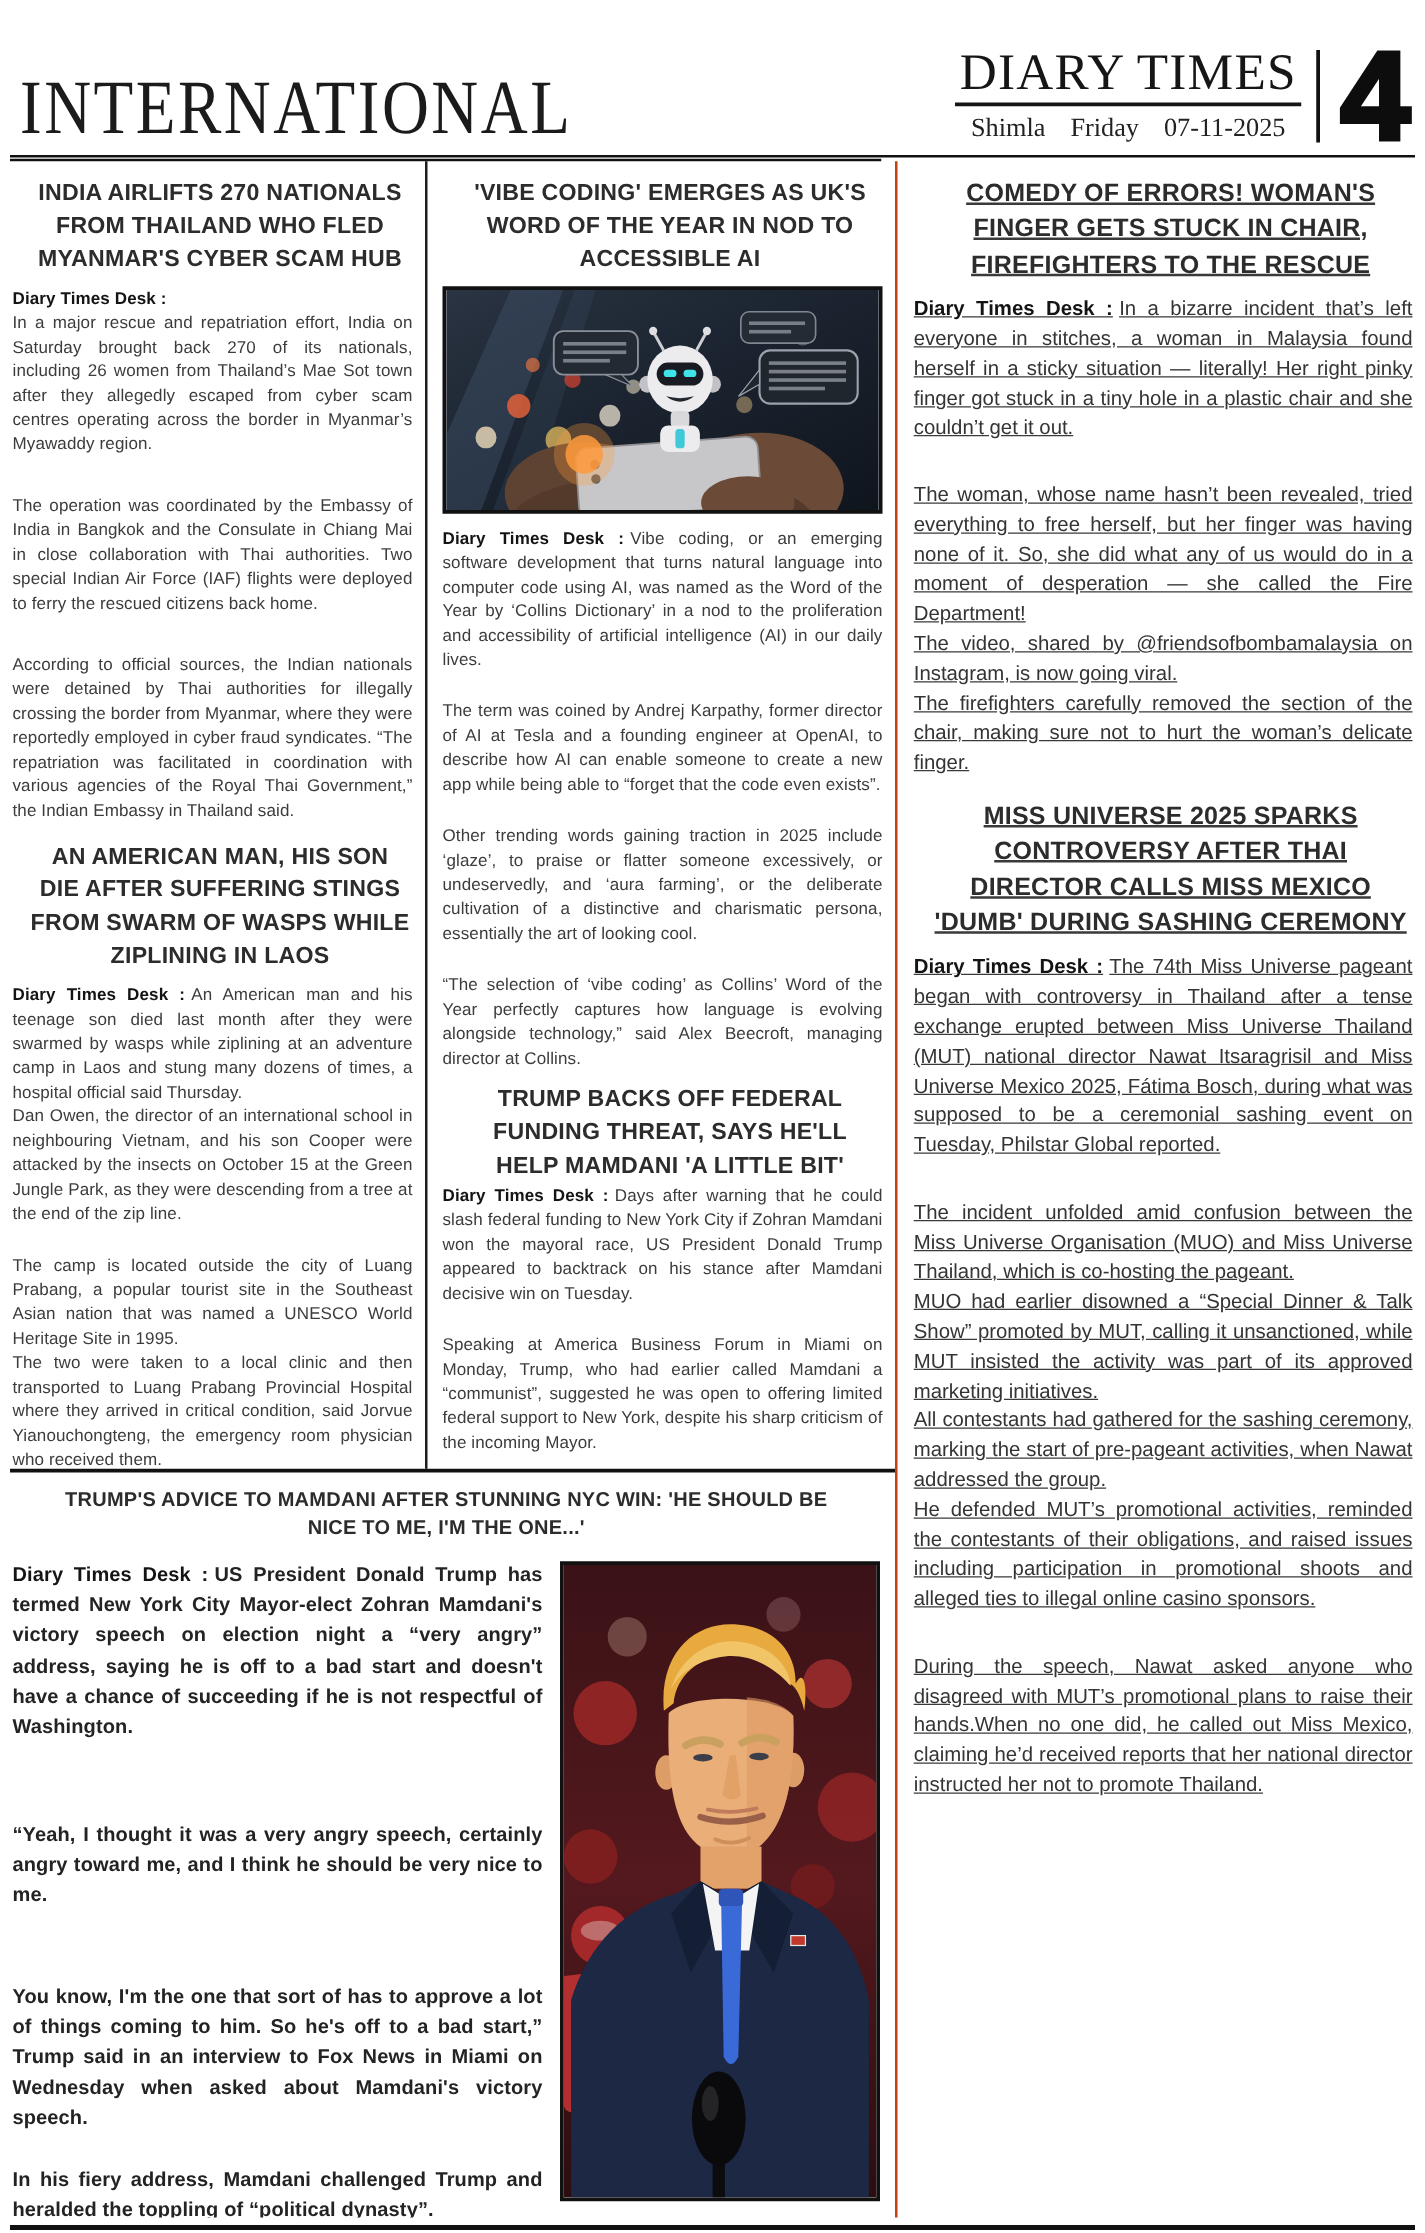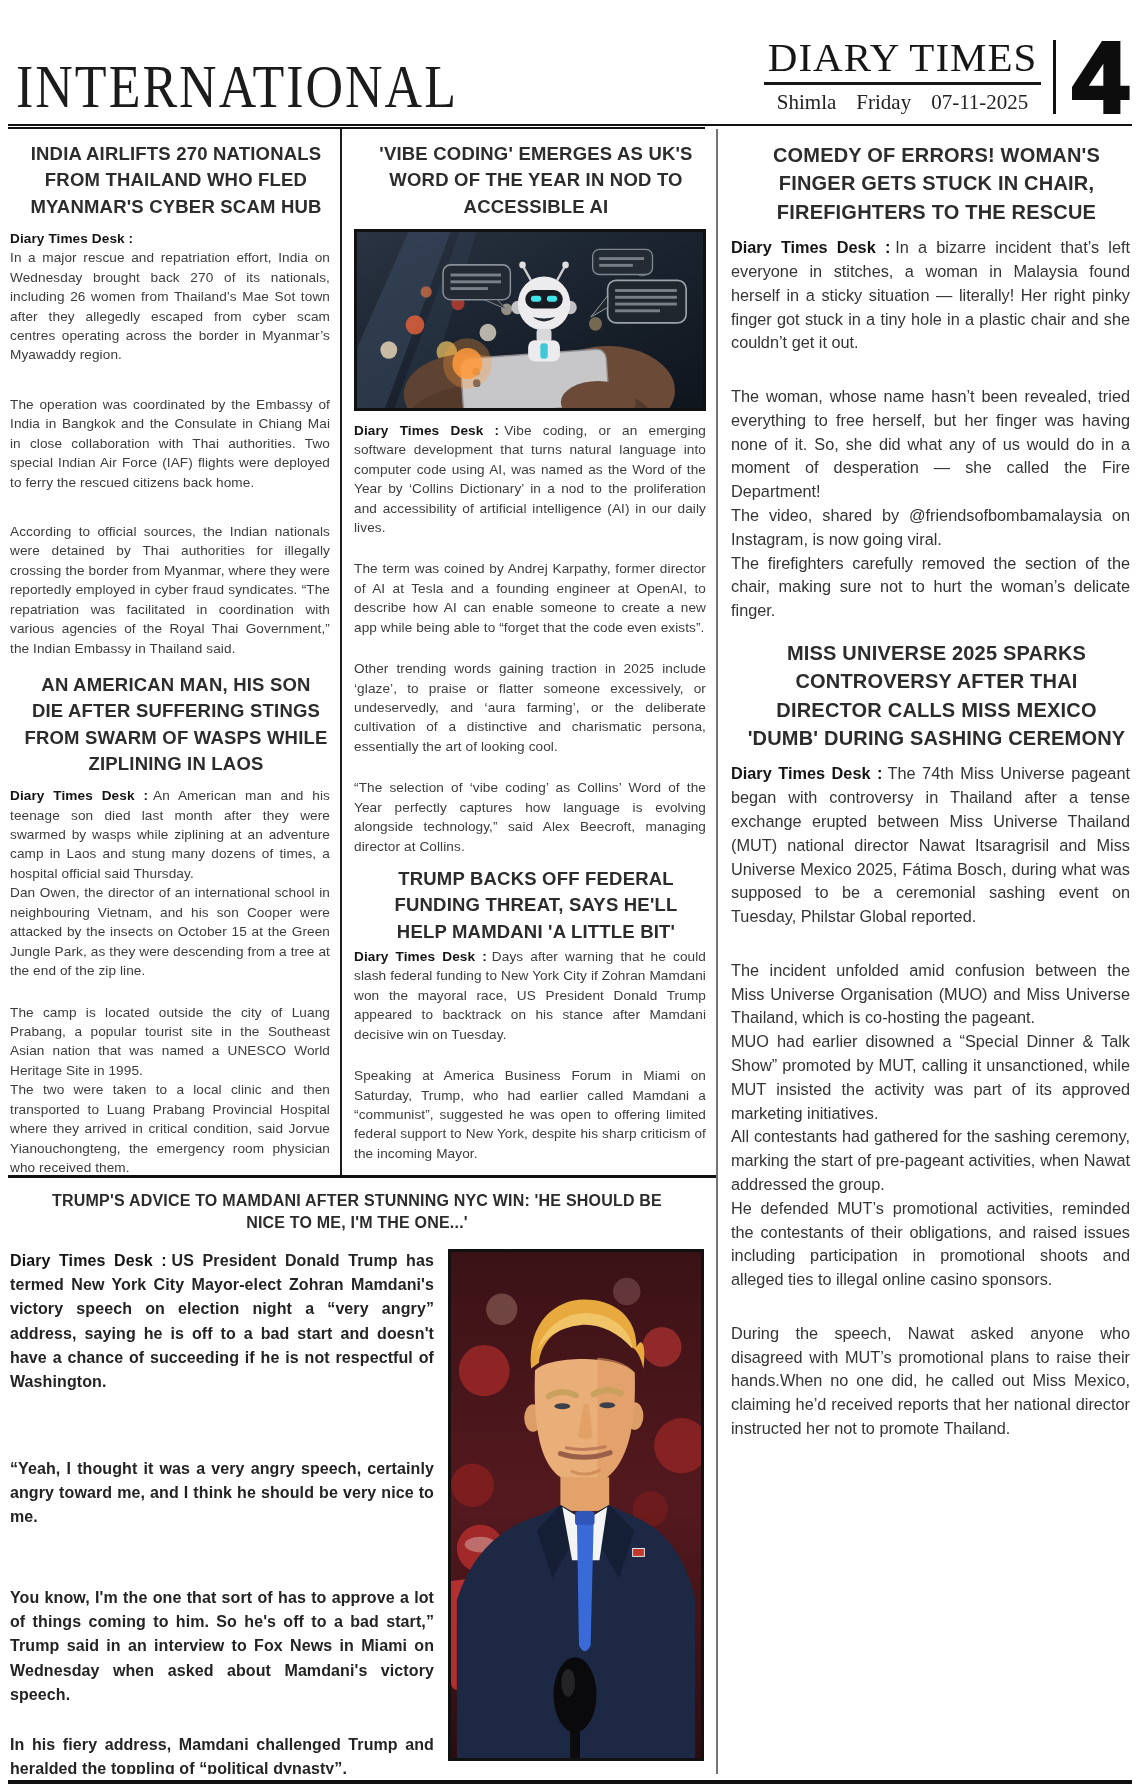--- a/index.html
+++ b/index.html
@@ -31,21 +31,21 @@
     -webkit-text-stroke:4px #0d0d0d; letter-spacing:-2px;
   }
   .header-rule { margin-top:6px; }
   .header-rule .r1 { height:2px; background:#111; }
   .header-rule .r2 { height:2px; background:#111; margin-top:1px; width:62%; }
 
   
   .content { display:grid; grid-template-columns:332px 376px 1fr; grid-template-rows:1046px 1fr; height:1645px; }
   .c1 { grid-area:1/1/2/2; padding:8px 10px 0 2px;  overflow:hidden; }
   .c2 { grid-area:1/2/2/3; padding:8px 10px 0 12px; border-left:2px solid #1c1c1c; overflow:hidden; }
-  .c3 { grid-area:1/3/3/4; padding:8px 2px 0 13px;  border-left:2px solid #737373; overflow:hidden; }
+  .c3 { grid-area:1/3/3/4; padding:8px 2px 0 13px;  border-left:2px solid #c2410c; overflow:hidden;text-decoration:underline; }
   .bottom { grid-area:2/1/3/3; border-top:3px solid #111; padding:6px 12px 0 2px; overflow:hidden; }
 
   .headline { font-weight:700; color:#2c2c2c; text-align:center; letter-spacing:0.2px; }
   .h-col  { font-size:18.5px; line-height:1.42; margin:4px 2px 9px 14px; }
   .c3 .h-col { font-size:20px; margin-bottom:10px; }
   p { margin:0; text-align:justify; }
   .c1 p, .c2 p { font-size:13.6px; line-height:1.43; letter-spacing:0.1px; color:#3c3c3c; }
   .c3 p { font-size:16.3px; line-height:1.46; color:#343434; }
   .byline { font-weight:700; color:#141414; margin-right:5px; }
   .gap   { margin-top:22px; }
@@ -89,21 +89,21 @@
       <div class="r1"></div>
       <div class="r2"></div>
     </div>
 
   <div class="content">
 
     <div class="c1">
       <article>
         <div class="headline h-col">INDIA AIRLIFTS 270 NATIONALS FROM THAILAND WHO FLED MYANMAR'S CYBER SCAM HUB</div>
         <p><span class="byline">Diary Times Desk :</span></p>
-        <p>In a major rescue and repatriation effort, India on Wednesday brought back 270 of its nationals, including 26 women from Thailand’s Mae Sot town after they allegedly escaped from cyber scam centres operating across the border in Myanmar’s Myawaddy region.</p>
+        <p>In a major rescue and repatriation effort, India on Saturday brought back 270 of its nationals, including 26 women from Thailand’s Mae Sot town after they allegedly escaped from cyber scam centres operating across the border in Myanmar’s Myawaddy region.</p>
         <p class="gap-lg">The operation was coordinated by the Embassy of India in Bangkok and the Consulate in Chiang Mai in close collaboration with Thai authorities. Two special Indian Air Force (IAF) flights were deployed to ferry the rescued citizens back home.</p>
         <p class="gap-lg">According to official sources, the Indian nationals were detained by Thai authorities for illegally crossing the border from Myanmar, where they were reportedly employed in cyber fraud syndicates. “The repatriation was facilitated in coordination with various agencies of the Royal Thai Government,” the Indian Embassy in Thailand said.</p>
       </article>
 
       <article>
         <div class="headline h-col" style="margin-top:14px;">AN AMERICAN MAN, HIS SON DIE AFTER SUFFERING STINGS FROM SWARM OF WASPS WHILE ZIPLINING IN LAOS</div>
         <p><span class="byline">Diary Times Desk :</span><span>An American man and his teenage son died last month after they were swarmed by wasps while ziplining at an adventure camp in Laos and stung many dozens of times, a hospital official said Thursday.</span></p>
         <p>Dan Owen, the director of an international school in neighbouring Vietnam, and his son Cooper were attacked by the insects on October 15 at the Green Jungle Park, as they were descending from a tree at the end of the zip line.</p>
         <p class="gap">The camp is located outside the city of Luang Prabang, a popular tourist site in the Southeast Asian nation that was named a UNESCO World Heritage Site in 1995.</p>
         <p>The two were taken to a local clinic and then transported to Luang Prabang Provincial Hospital where they arrived in critical condition, said Jorvue Yianouchongteng, the emergency room physician who received them.</p>
@@ -192,21 +192,21 @@
 
         <p><span class="byline">Diary Times Desk :</span><span>Vibe coding, or an emerging software development that turns natural language into computer code using AI, was named as the Word of the Year by ‘Collins Dictionary’ in a nod to the proliferation and accessibility of artificial intelligence (AI) in our daily lives.</span></p>
         <p class="gap">The term was coined by Andrej Karpathy, former director of AI at Tesla and a founding engineer at OpenAI, to describe how AI can enable someone to create a new app while being able to “forget that the code even exists”.</p>
         <p class="gap">Other trending words gaining traction in 2025 include ‘glaze’, to praise or flatter someone excessively, or undeservedly, and ‘aura farming’, or the deliberate cultivation of a distinctive and charismatic persona, essentially the art of looking cool.</p>
         <p class="gap">“The selection of ‘vibe coding’ as Collins’ Word of the Year perfectly captures how language is evolving alongside technology,” said Alex Beecroft, managing director at Collins.</p>
       </article>
 
       <article>
         <div class="headline h-col" style="margin-top:10px; margin-bottom:2px;">TRUMP BACKS OFF FEDERAL FUNDING THREAT, SAYS HE'LL HELP MAMDANI 'A LITTLE BIT'</div>
         <p><span class="byline">Diary Times Desk :</span><span>Days after warning that he could slash federal funding to New York City if Zohran Mamdani won the mayoral race, US President Donald Trump appeared to backtrack on his stance after Mamdani decisive win on Tuesday.</span></p>
-        <p class="gap">Speaking at America Business Forum in Miami on Saturday, Trump, who had earlier called Mamdani a “communist”, suggested he was open to offering limited federal support to New York, despite his sharp criticism of the incoming Mayor.</p>
+        <p class="gap">Speaking at America Business Forum in Miami on Monday, Trump, who had earlier called Mamdani a “communist”, suggested he was open to offering limited federal support to New York, despite his sharp criticism of the incoming Mayor.</p>
       </article>
     </div>
 
     <div class="c3">
       <article>
         <div class="headline h-col">COMEDY OF ERRORS! WOMAN'S FINGER GETS STUCK IN CHAIR, FIREFIGHTERS TO THE RESCUE</div>
         <p><span class="byline">Diary Times Desk :</span><span>In a bizarre incident that’s left everyone in stitches, a woman in Malaysia found herself in a sticky situation — literally! Her right pinky finger got stuck in a tiny hole in a plastic chair and she couldn’t get it out.</span></p>
         <p class="gap-lg">The woman, whose name hasn’t been revealed, tried everything to free herself, but her finger was having none of it. So, she did what any of us would do in a moment of desperation — she called the Fire Department!</p>
         <p>The video, shared by @friendsofbombamalaysia on Instagram, is now going viral.</p>
         <p>The firefighters carefully removed the section of the chair, making sure not to hurt the woman’s delicate finger.</p>

